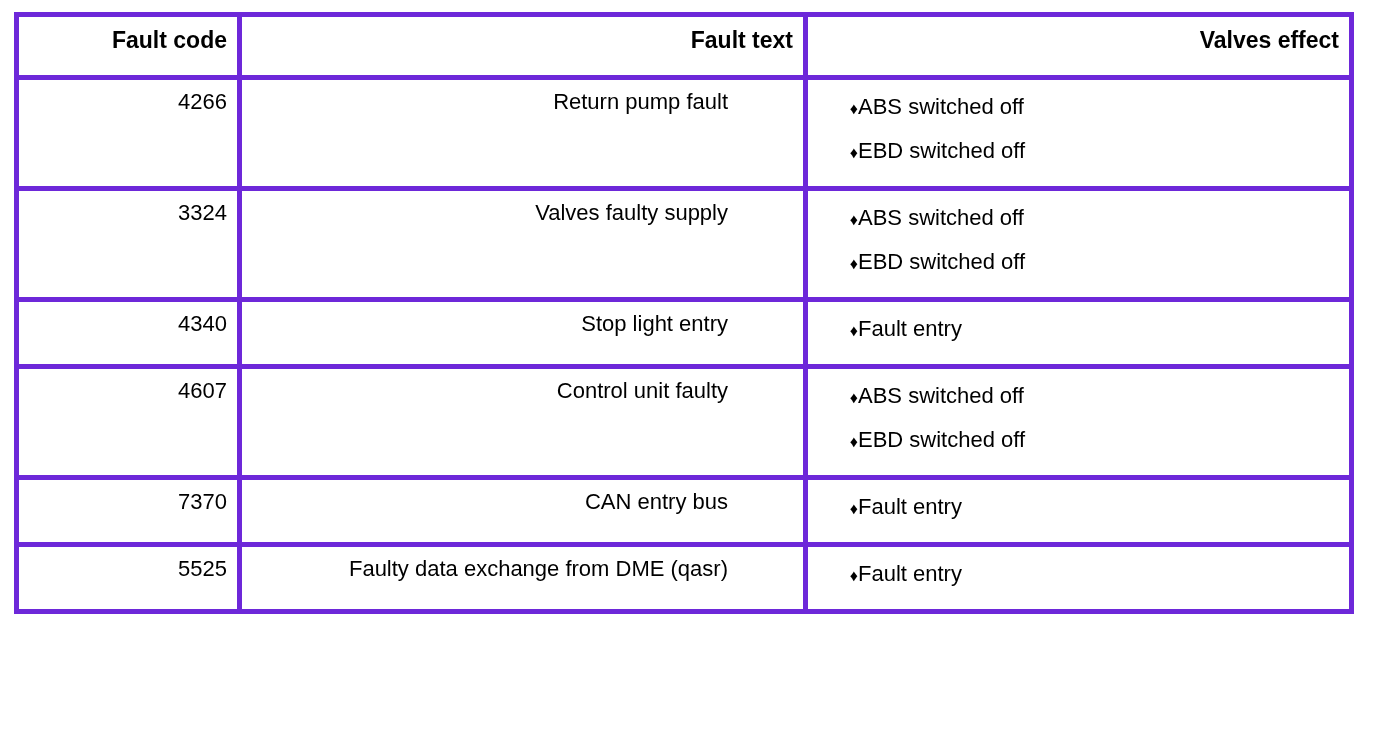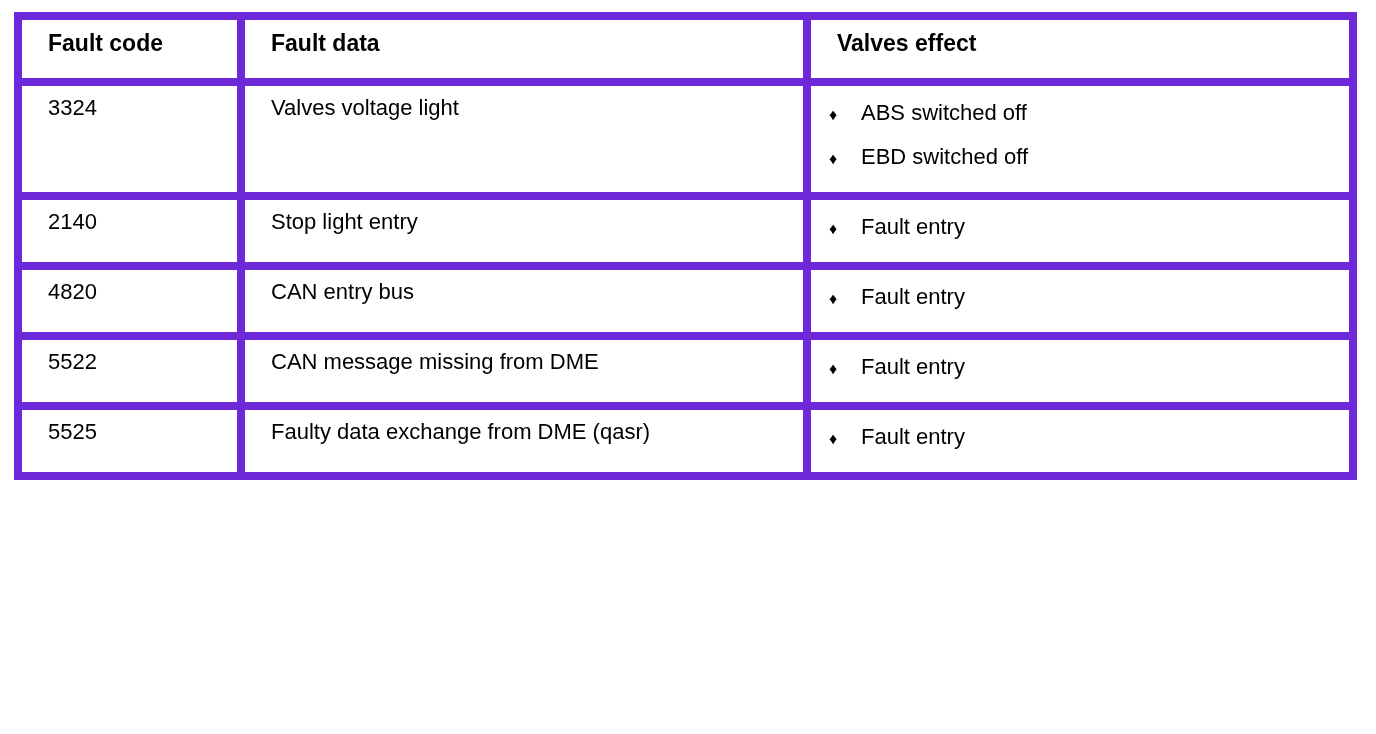--- a/index.html
+++ b/index.html
@@ -22,23 +22,23 @@
     border-collapse: collapse;
     table-layout: fixed;
     width: 1335px;
     border: 4px solid #000;
     font-size: 22px;
   }
   col.c1 { width: 223px; }
   col.c2 { width: 566px; }
   col.c3 { width: 546px; }
   th, td {
-    border: 8px solid #6d28d9;
+    border: 5px solid #6d28d9;
     vertical-align: top;
-    text-align: left;
+    text-align: right;
     padding: 6px 10px 6px 26px;
     line-height: 31px;
     font-weight: normal;
   }
   thead th {
     font-weight: bold;
     height: 44px;
     padding-top: 8px;
     font-size: 23px;
   }
@@ -69,84 +69,104 @@
 <div class="canvas">
   <table class="fault-table">
     <colgroup>
         <col class="c1">
         <col class="c2">
         <col class="c3">
       </colgroup>
     <thead>
       <tr>
         <th>Fault code</th>
-        <th>Fault data</th>
+        <th>Fault text</th>
         <th>Valves effect</th>
       </tr>
     </thead>
     <tbody>
 
+      <tr class="h96">
+        <td>4266</td>
+        <td>
+            <div class="wrap-limit">Return pump fault</div>
+          </td>
+        <td class="effect-cell">
+          <div class="effect-line">
+            <span class="bullet">♦</span>
+            <span>ABS switched off</span>
+          </div>
+          <div class="effect-line">
+            <span class="bullet">♦</span>
+            <span>EBD switched off</span>
+          </div>
+        </td>
+      </tr>
 
       <tr class="h96">
         <td>3324</td>
         <td>
-            <div class="wrap-limit">Valves voltage light</div>
+            <div class="wrap-limit">Valves faulty supply</div>
           </td>
         <td class="effect-cell">
           <div class="effect-line">
             <span class="bullet">♦</span>
             <span>ABS switched off</span>
           </div>
           <div class="effect-line">
             <span class="bullet">♦</span>
             <span>EBD switched off</span>
           </div>
         </td>
       </tr>
 
       <tr class="h47">
-        <td>2140</td>
+        <td>4340</td>
         <td>
             <div class="wrap-limit">Stop light entry</div>
           </td>
         <td class="effect-cell">
           <div class="effect-line">
             <span class="bullet">♦</span>
             <span>Fault entry</span>
           </div>
         </td>
       </tr>
 
+      <tr class="h96">
+        <td>4607</td>
+        <td>
+            <div class="wrap-limit">Control unit faulty</div>
+          </td>
+        <td class="effect-cell">
+          <div class="effect-line">
+            <span class="bullet">♦</span>
+            <span>ABS switched off</span>
+          </div>
+          <div class="effect-line">
+            <span class="bullet">♦</span>
+            <span>EBD switched off</span>
+          </div>
+        </td>
+      </tr>
 
 
       <tr class="h47">
-        <td>4820</td>
+        <td>7370</td>
         <td>
             <div class="wrap-limit">CAN entry bus</div>
           </td>
         <td class="effect-cell">
           <div class="effect-line">
             <span class="bullet">♦</span>
             <span>Fault entry</span>
           </div>
         </td>
       </tr>
 
-      <tr class="h47">
-        <td>5522</td>
-        <td>
-            <div class="wrap-limit">CAN message missing from DME</div>
-          </td>
-        <td class="effect-cell">
-          <div class="effect-line">
-            <span class="bullet">♦</span>
-            <span>Fault entry</span>
-          </div>
-        </td>
-      </tr>
 
       <tr class="h47">
         <td>5525</td>
         <td>
             <div class="wrap-limit">Faulty data exchange from DME (qasr)</div>
           </td>
         <td class="effect-cell">
           <div class="effect-line">
             <span class="bullet">♦</span>
             <span>Fault entry</span>

